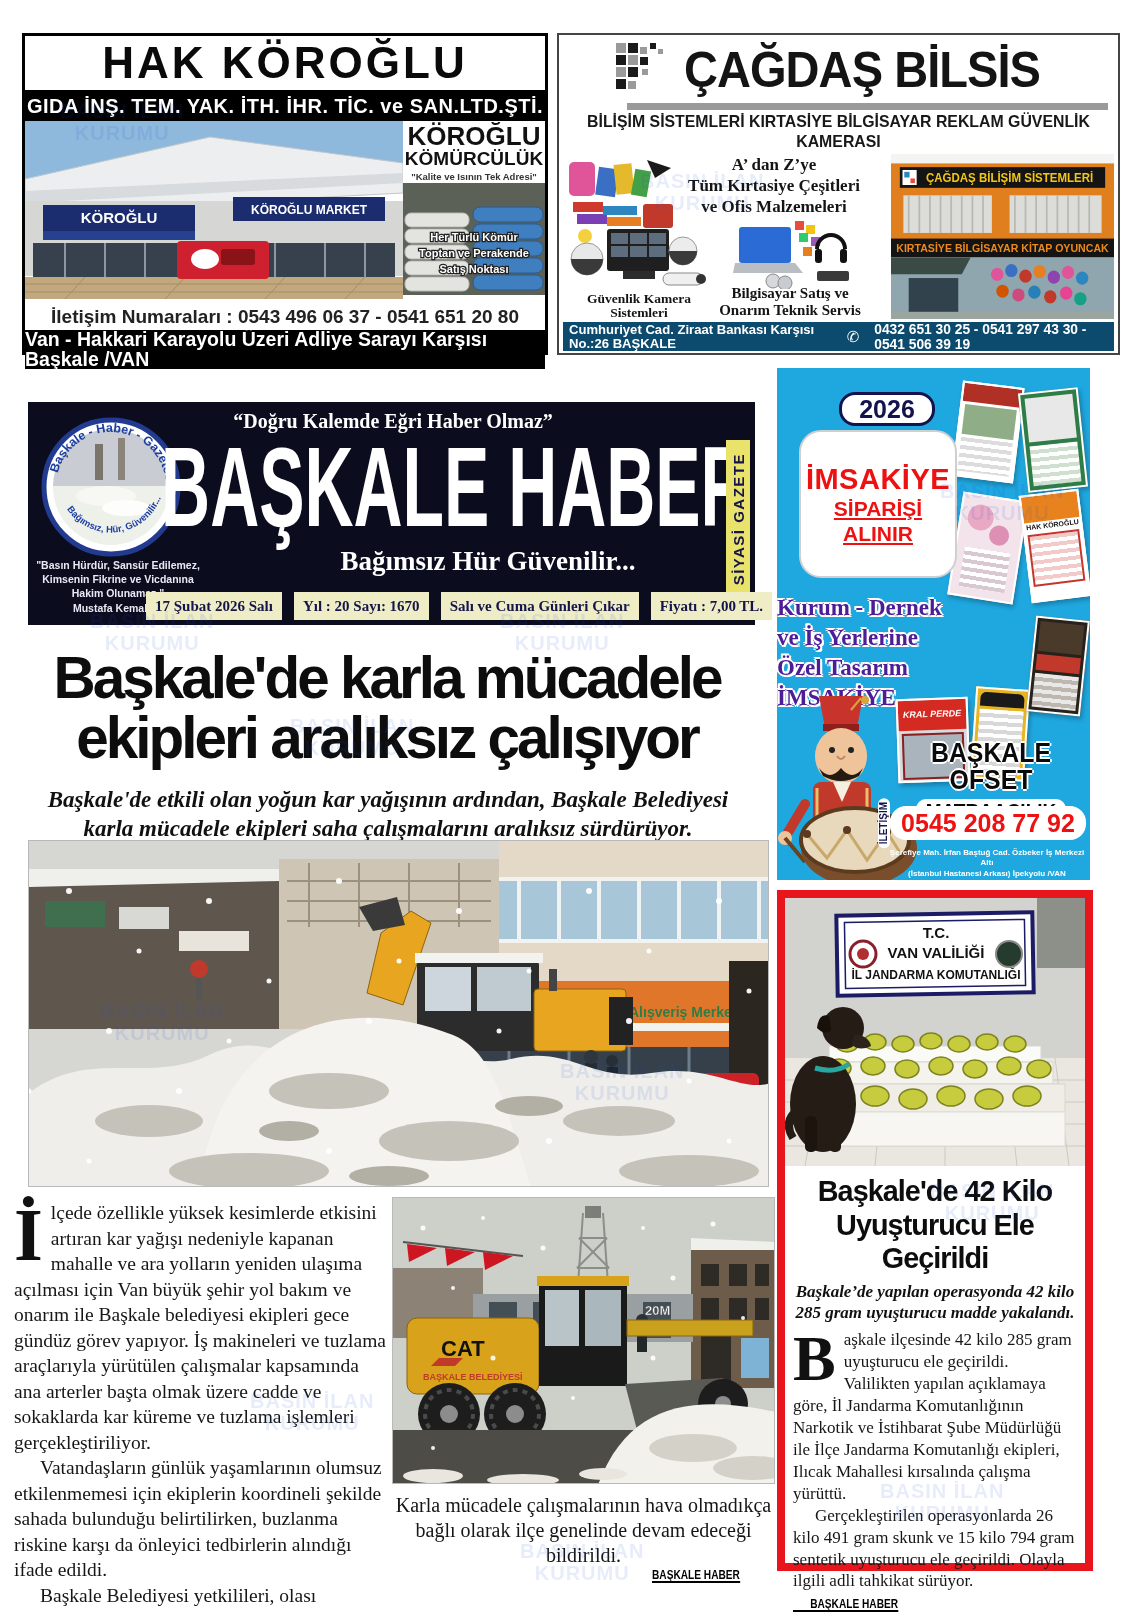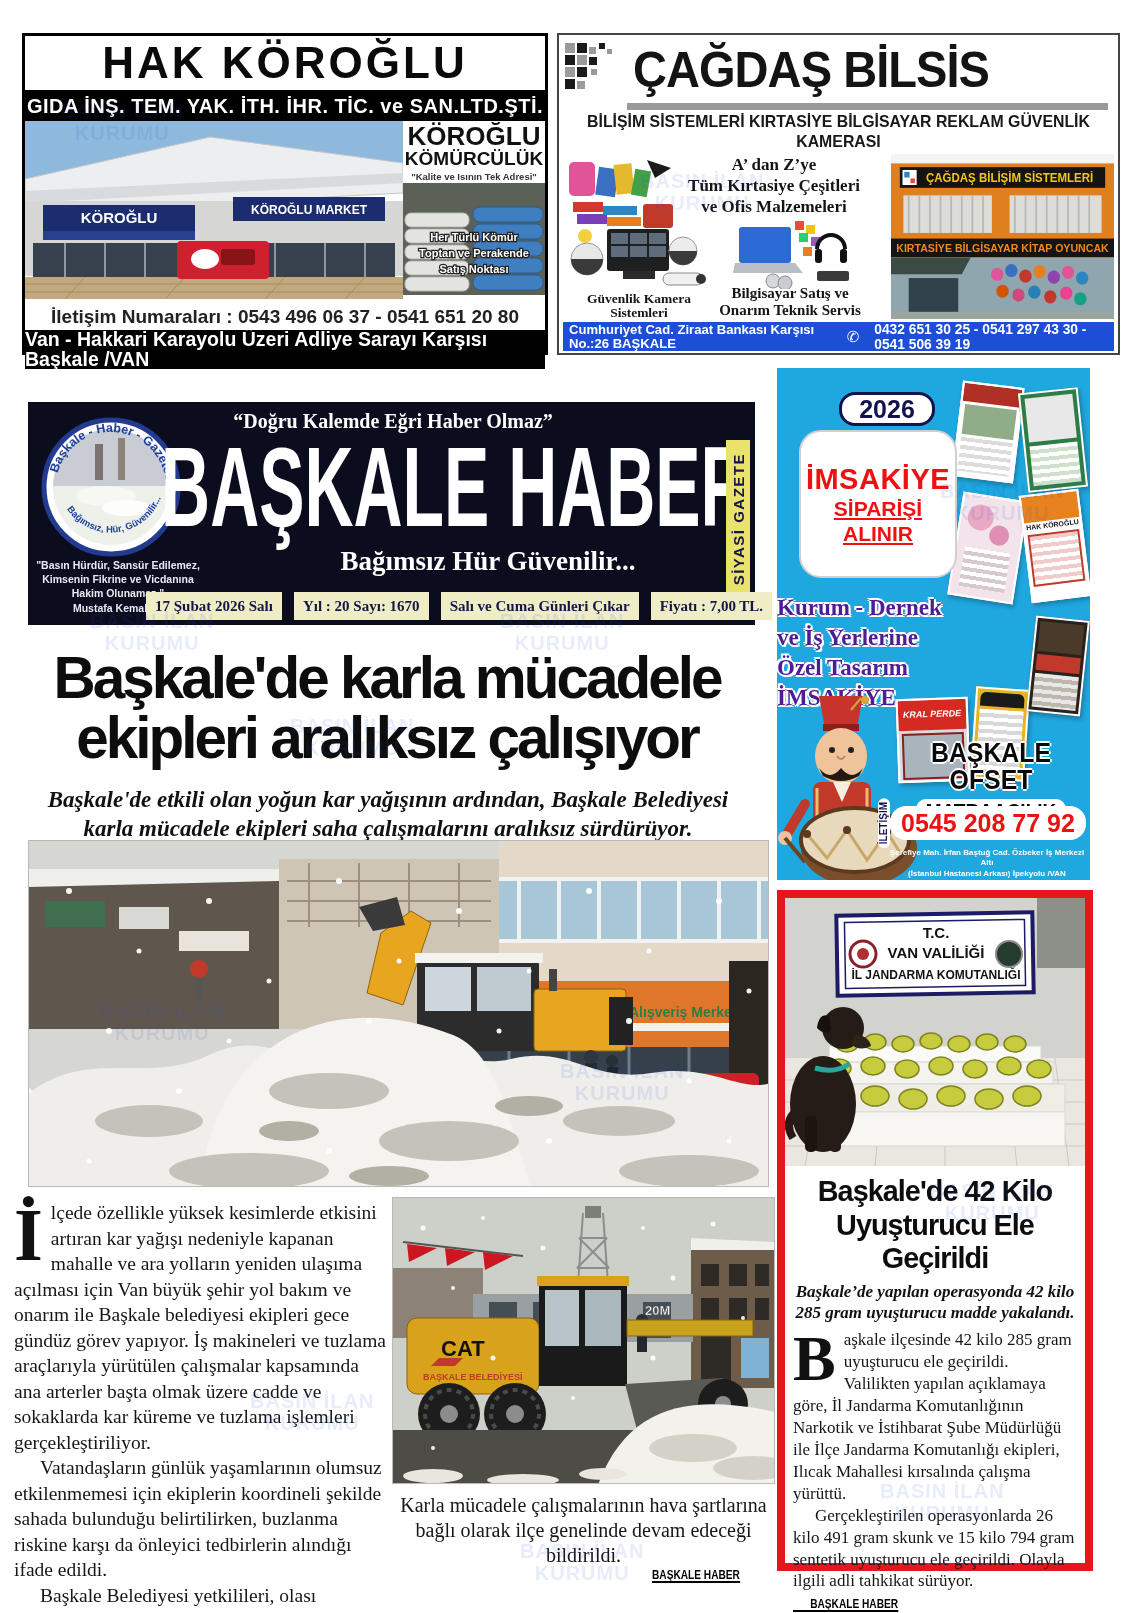--- a/index.html
+++ b/index.html
@@ -26,36 +26,36 @@
   .ad-hak .kt2{font:700 19px/1.1 "Liberation Sans",sans-serif;color:#111;}
   .ad-hak .kt3{font:700 9.5px/1.4 "Liberation Sans",sans-serif;color:#333;}
   .ad-hak .contact{flex:0 0 27px;display:flex;align-items:center;justify-content:center;
           font:700 19px/1 "Liberation Sans",sans-serif;color:#222;}
   .ad-hak .addrbar{flex:0 0 30px;background:#000;color:#fff;display:flex;align-items:center;justify-content:center;
           font:700 19.5px/1 "Liberation Sans",sans-serif;}
 
   
   .ad-bilsis{position:absolute;left:557px;top:33px;width:563px;height:322px;border:2px solid #444;
           background:#fff;display:flex;flex-direction:column;padding:2px 4px;}
-  .ad-bilsis .head{flex:0 0 66px;display:flex;align-items:center;justify-content:flex-start;gap:12px;}
+  .ad-bilsis .head{flex:0 0 66px;display:flex;align-items:center;justify-content:center;gap:12px;}
   .ad-bilsis .head .t{font:700 50px/1 "Liberation Sans",sans-serif;color:#141414;letter-spacing:-1px;
           transform:scaleX(.94);transform-origin:left;}
   .ad-bilsis .rule{height:7px;background:#9a9a9a;margin:0 6px 2px 64px;}
   .ad-bilsis .sub{flex:0 0 22px;text-align:center;font:700 16.5px/1.2 "Liberation Sans",sans-serif;
           color:#181818;transform:scaleX(.96);}
   .ad-bilsis .mid{flex:1;display:flex;gap:20px;margin-top:2px;}
   .ad-bilsis .lcol{width:300px;position:relative;}
   .ad-bilsis .promo{position:absolute;left:122px;top:0;width:178px;text-align:center;
           font:700 17px/1.25 "Liberation Serif",serif;color:#141414;}
   .ad-bilsis .cam-label{position:absolute;left:0;bottom:0;width:152px;text-align:center;
           font:700 13.5px/1 "Liberation Serif",serif;color:#141414;}
   .ad-bilsis .pc-label{position:absolute;right:0;bottom:0;width:146px;text-align:center;
           font:700 15px/1.15 "Liberation Serif",serif;color:#141414;}
   .ad-bilsis .rcol{flex:1;position:relative;padding-left:8px;}
-  .ad-bilsis .foot{flex:0 0 26px;background:#1d4ed8;color:#fff;display:flex;align-items:center;
+  .ad-bilsis .foot{flex:0 0 26px;background:#0c4a6e;color:#fff;display:flex;align-items:center;
           justify-content:space-between;padding:0 6px;margin-top:3px;}
   .ad-bilsis .foot .a{font:700 13.5px/1 "Liberation Sans",sans-serif;transform:scaleX(.97);transform-origin:left;}
   .ad-bilsis .foot .p{font:700 14.5px/1 "Liberation Sans",sans-serif;transform:scaleX(.95);transform-origin:right;}
   .ad-bilsis .foot .ph{font-size:15px;margin:0 3px;}
 
   
   .masthead{position:absolute;left:28px;top:402px;width:727px;height:223px;background:#0c0c1f;z-index:2;}
   .mh-motto{position:absolute;left:150px;top:9px;width:430px;text-align:center;color:#fff;
           font:700 20px/1 "Liberation Serif",serif;}
   .mh-logo{position:absolute;left:12px;top:14px;width:142px;height:142px;}
@@ -693,21 +693,21 @@
           <circle cx="350" cy="120" r="2"></circle>
           <circle cx="100" cy="160" r="2.5"></circle>
         <circle cx="180" cy="200" r="2"></circle>
           <circle cx="260" cy="160" r="2.5"></circle>
           <circle cx="40" cy="250" r="2"></circle>
       </g>
     </svg>
   </div>
 
   <div class="caption">
-    <div>Karla mücadele çalışmalarının hava şartlarına</div>
+    <div>Karla mücadele çalışmalarının hava olmadıkça</div>
     <div>bağlı olarak ilçe genelinde devam edeceği bildirildi.</div>
     <span class="sig">BAŞKALE HABER</span>
   </div>
 
   <div class="drug">
     <div class="dphoto">
       <svg width="300" height="268" viewBox="0 0 300 268">
         <rect width="300" height="268" fill="#d2d3ce"></rect>
         <rect x="0" y="160" width="300" height="108" fill="#e9e7e0"></rect>
         <g stroke="#cbc9c0" stroke-width="1">

